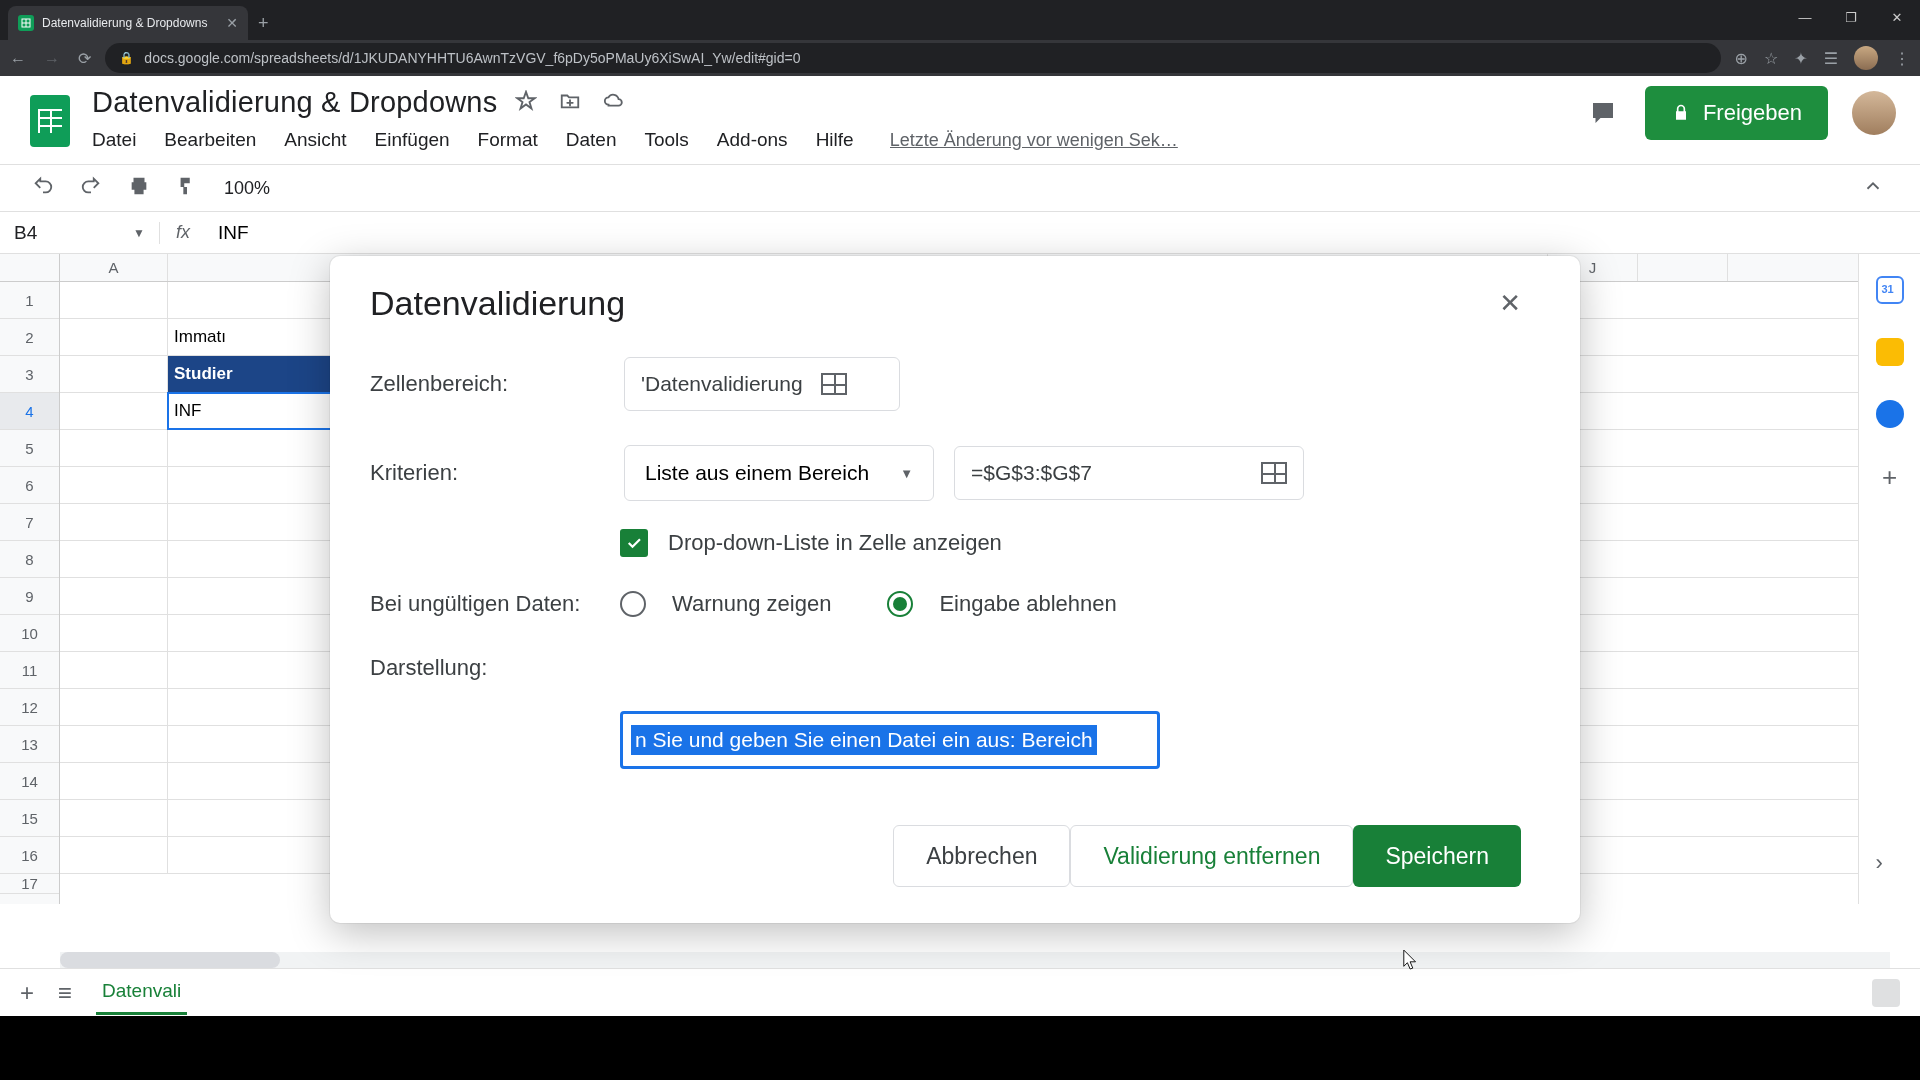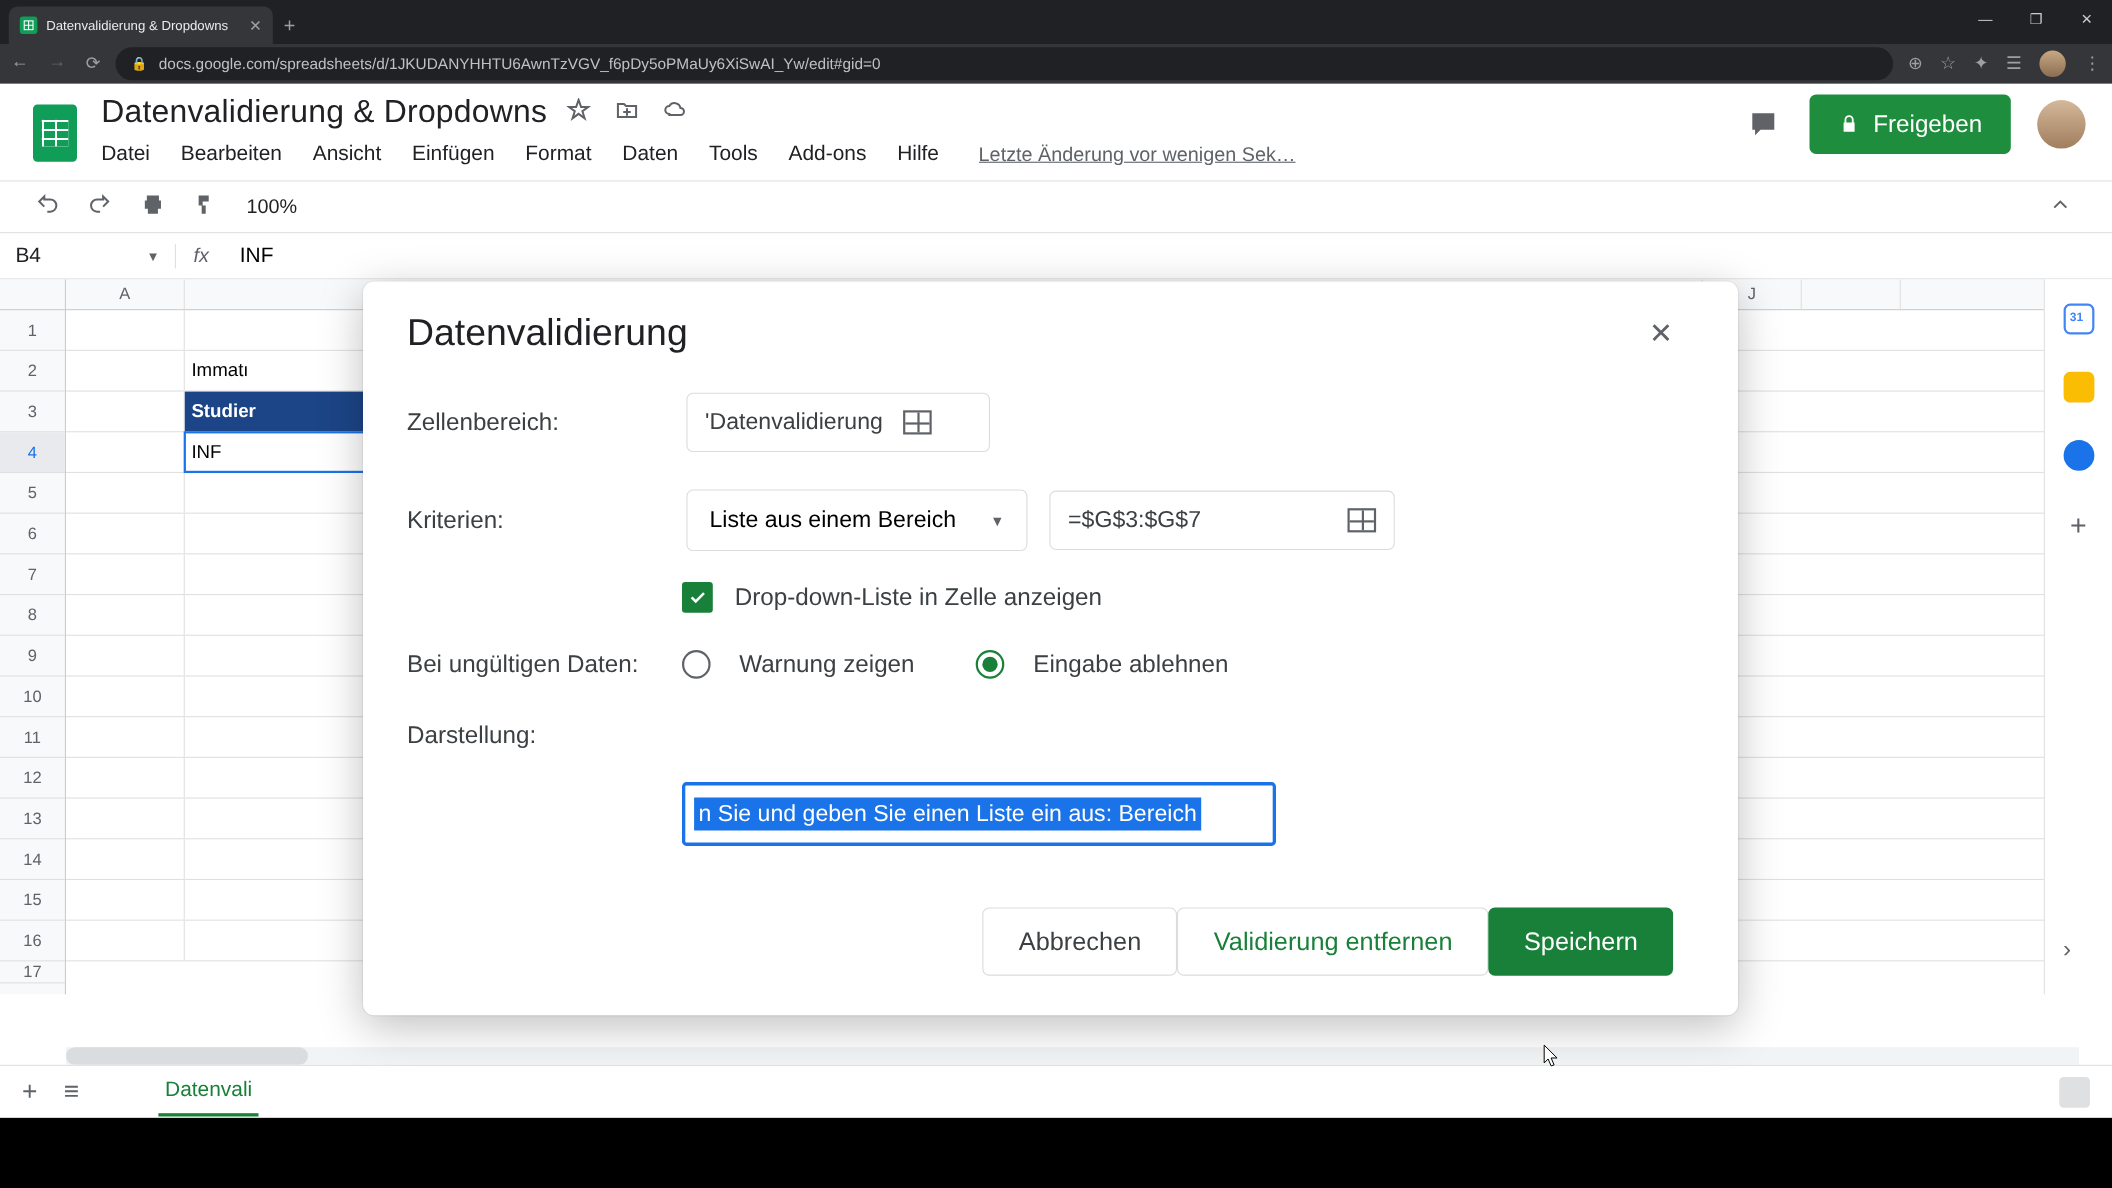--- a/index.html
+++ b/index.html
@@ -72,21 +72,21 @@
   .cellrow .c.a { width:108px; }
   .cellrow .c.b { width:178px; overflow:hidden; white-space:nowrap; }
   .hdrcell { background:#1c4587; color:#fff; font-weight:700; }
   .cellsel { outline: 2px solid #1a73e8; outline-offset: -1px; }
 
   .hscroll { position:absolute; bottom: 48px; left:60px; right:30px; height:16px; background:#f1f3f4; }
   .hscroll .thumb { position:absolute; left:0; width:220px; height:100%; background:#dadce0; border-radius:8px; }
 
   .sheet-tabs { position:absolute; bottom:0; left:0; right:0; height:48px; border-top:1px solid #e0e0e0; display:flex; align-items:center; padding:0 20px; gap:24px; background:#fff; }
   .sheet-tabs .plus, .sheet-tabs .menu { color:#5f6368; font-size:24px; }
-  .sheet-tabs .tabname { color:#188038; font-size:19px; font-weight:500; border-bottom:3px solid #188038; padding: 10px 6px; margin-left: 48px; }
+  .sheet-tabs .tabname { color:#188038; font-size:19px; font-weight:500; border-bottom:3px solid #188038; padding: 10px 6px; }
 
   .sidepanel { position:absolute; right:0; top:0; width:62px; height:100%; border-left:1px solid #e0e0e0; display:flex; flex-direction:column; align-items:center; gap:34px; padding-top:22px; background:#fff; }
   .sidepanel .sp { width:28px; height:28px; border-radius:6px; }
   .sp.cal { background:#fff; border:2px solid #4285f4; position:relative; }
   .sp.cal::after { content:"31"; font-size:11px; color:#4285f4; position:absolute; top:5px; left:4px; font-weight:700; }
   .sp.keep { background:#fbbc04; }
   .sp.tasks { background:#1a73e8; border-radius:50%; }
   .sp.plus2 { color:#5f6368; font-size:26px; background:none; text-align:center; }
   .sp.chevr { margin-top:auto; margin-bottom:26px; color:#5f6368; background:none; font-size:22px; }
 
@@ -97,21 +97,21 @@
   .modal-close { font-size:26px; color:#5f6368; }
   .form-row { display:flex; align-items:center; margin-top: 34px; gap: 4px; }
   .form-label { width: 250px; font-size:22px; color:#3c4043; }
   .range-input { border:1px solid #dadce0; border-radius:6px; height:54px; display:flex; align-items:center; padding:0 16px; font-size:21px; color:#3c4043; gap:18px; }
   .range-input.wide { width: 276px; }
   .grid-ico { width:26px; height:22px; border:2px solid #5f6368; position:relative; }
   .grid-ico::before { content:""; position:absolute; left:0; right:0; top:50%; border-top:2px solid #5f6368; }
   .grid-ico::after { content:""; position:absolute; top:0; bottom:0; left:50%; border-left:2px solid #5f6368; }
   .select-box { border:1px solid #dadce0; border-radius:6px; height:56px; display:flex; align-items:center; padding:0 20px; font-size:21px; gap:14px; width: 310px; }
   .select-box .dd { color:#5f6368; font-size:13px; margin-left:auto; }
-  .range-input.crit { width: 314px; margin-left: 16px; }
+  .range-input.crit { width: 350px; margin-left: 16px; }
   .tip { margin-left: 254px; margin-top:22px; font-size:19px; color:#5f6368; }
   .check-row { margin-left: 250px; margin-top: 28px; display:flex; align-items:center; gap:20px; font-size:22px; color:#3c4043; }
   .checkbox { width:28px; height:28px; background:#188038; border-radius:3px; display:flex; align-items:center; justify-content:center; }
   .checkbox svg { width:18px; height:18px; stroke:#fff; stroke-width:3; fill:none; }
   .radio-row { display:flex; align-items:center; margin-top:34px; gap: 0; }
   .radio-group { display:flex; align-items:center; gap:26px; margin-left:0; }
   .radio { width:26px; height:26px; border:2px solid #5f6368; border-radius:50%; display:flex; align-items:center; justify-content:center; }
   .radio.checked { border-color:#188038; }
   .radio.checked::after { content:""; width:14px; height:14px; background:#188038; border-radius:50%; }
   .radio-label { font-size:22px; color:#3c4043; margin-right:30px; }
@@ -409,21 +409,21 @@
         <span class="radio-label">Eingabe ablehnen</span>
       </div>
     </div>
 
     <div class="form-row" style="margin-top:38px; align-items:flex-start">
       <div class="form-label">Darstellung:</div>
     </div>
 
     <div class="help-input-wrap">
       <div class="help-input">
-        <span>n Sie und geben Sie einen Liste ein aus: Bereich</span>
+        <span>n Sie und geben Sie einen Datei ein aus: Bereich</span>
       </div>
     </div>
 
     <div class="btn-row">
       <div class="btn outline">Abbrechen</div>
       <div class="btn outline green">Validierung entfernen</div>
       <div class="btn primary">Speichern</div>
     </div>
 
     <div class="cursor" style="left:1072px; top:692px">

